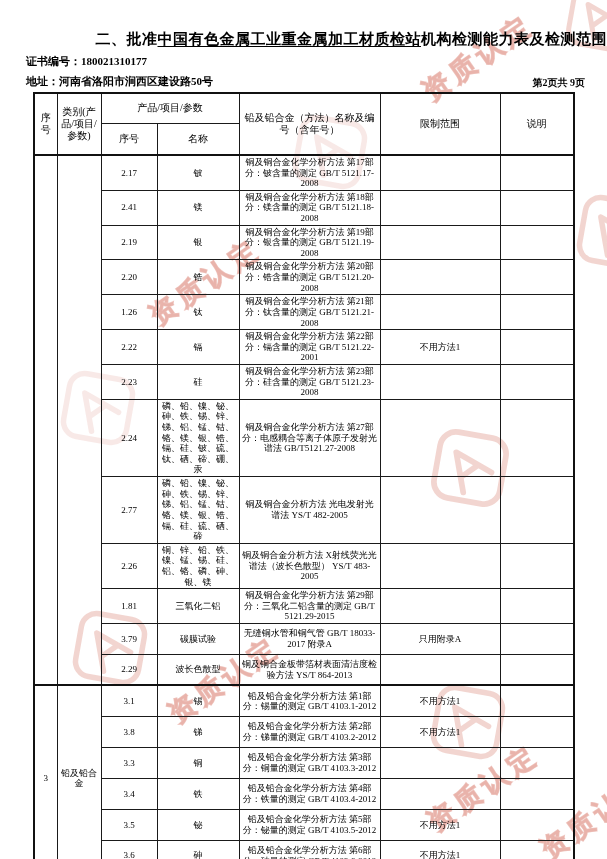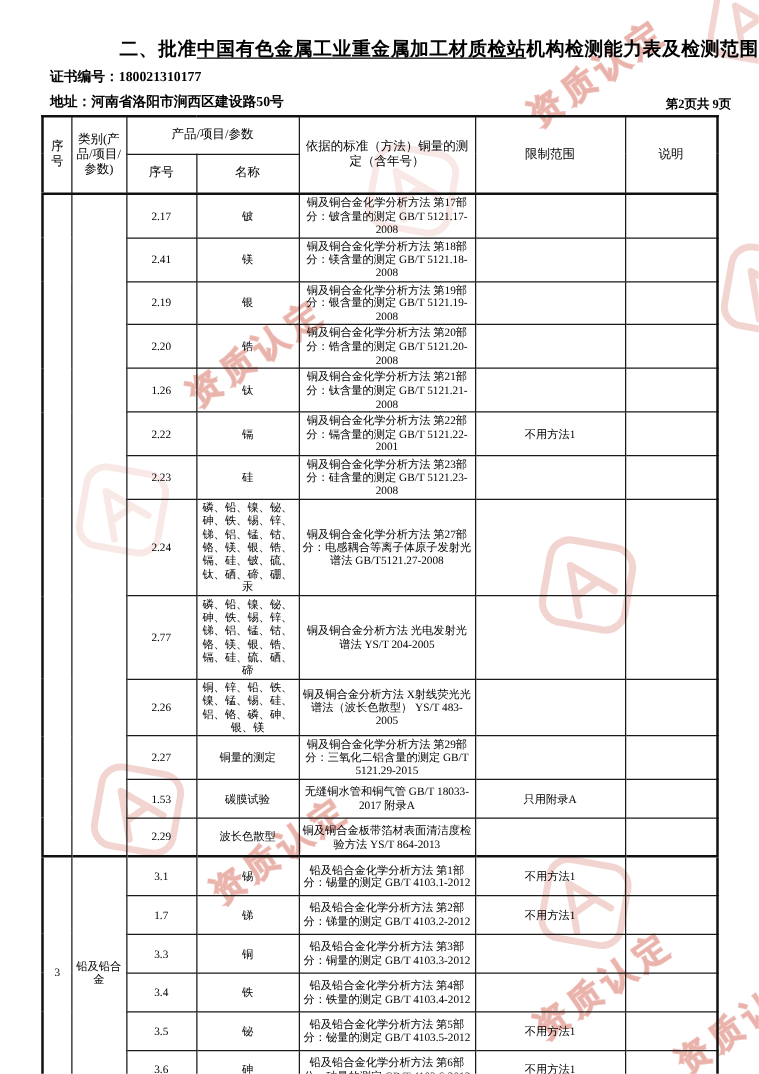--- a/index.html
+++ b/index.html
@@ -21,21 +21,21 @@
   .wm-logo.faint { color:rgba(238,200,194,0.4); }
   .wm-logo svg { display:block; }
 
   
   .content { position:relative; z-index:1; }
   .doc-title {
     text-align:right; font-size:15px; font-weight:bold;
     padding-top:30px; letter-spacing:0.5px;
   }
   .doc-title .underlined { text-decoration:underline; text-underline-offset:2px; }
-  .meta-line { margin:5px 0 0 40px; font-size:11px; font-weight:bold; }
+  .meta-line { margin:5px 0 0 26px; font-size:11px; font-weight:bold; }
   .addr-row { position:relative; }
   .page-indicator {
     position:absolute; right:22px; bottom:-1px;
     font-size:10px; font-weight:bold;
   }
 
   table.cap-table {
     border-collapse:collapse; table-layout:fixed;
     width:540px; margin:3px 0 0 33px;
     border:2px solid #111;
@@ -130,21 +130,21 @@
       <col style="width:82px">
         <col style="width:141px">
         <col style="width:120px">
       <col style="width:74px">
     </colgroup>
     <thead>
       <tr>
         <th rowspan="2">序号</th>
         <th rowspan="2">类别(产品/项目/参数)</th>
         <th colspan="2">产品/项目/参数</th>
-        <th rowspan="2">依据的标准（方法）铜量的测定（含年号）</th>
+        <th rowspan="2">铅及铅合金（方法）名称及编号（含年号）</th>
         <th rowspan="2">限制范围</th>
         <th rowspan="2">说明</th>
       </tr>
       <tr>
         <th>序号</th>
         <th>名称</th>
       </tr>
     </thead>
     <tbody>
         <tr>
@@ -201,40 +201,40 @@
         <tr>
           <td>2.24</td>
           <td>磷、铅、镍、铋、砷、铁、锡、锌、锑、铝、锰、钴、铬、镁、银、锆、镉、硅、铍、硫、钛、硒、碲、硼、汞</td>
           <td>铜及铜合金化学分析方法 第27部分：电感耦合等离子体原子发射光谱法 GB/T5121.27-2008</td>
           <td></td>
           <td></td>
         </tr>
         <tr>
           <td>2.77</td>
           <td>磷、铅、镍、铋、砷、铁、锡、锌、锑、铝、锰、钴、铬、镁、银、锆、镉、硅、硫、硒、碲</td>
-          <td>铜及铜合金分析方法 光电发射光谱法  YS/T 204-2005</td>
+          <td>铜及铜合金分析方法 光电发射光谱法  YS/T 482-2005</td>
           <td></td>
           <td></td>
         </tr>
         <tr>
           <td>2.26</td>
           <td>铜、锌、铅、铁、镍、锰、锡、硅、铝、铬、磷、砷、银、镁</td>
           <td>铜及铜合金分析方法 X射线荧光光谱法（波长色散型）  YS/T 483-2005</td>
           <td></td>
           <td></td>
         </tr>
         <tr>
-          <td>2.27</td>
-          <td>铜量的测定</td>
+          <td>1.81</td>
+          <td>三氧化二铝</td>
           <td>铜及铜合金化学分析方法 第29部分：三氧化二铝含量的测定 GB/T 5121.29-2015</td>
           <td></td>
           <td></td>
         </tr>
         <tr>
-          <td>1.53</td>
+          <td>3.79</td>
           <td>碳膜试验</td>
           <td>无缝铜水管和铜气管 GB/T 18033-2017 附录A</td>
           <td>只用附录A</td>
           <td></td>
         </tr>
         <tr>
           <td>2.29</td>
           <td>波长色散型</td>
           <td>铜及铜合金板带箔材表面清洁度检验方法 YS/T 864-2013</td>
           <td></td>
@@ -243,21 +243,21 @@
         <tr class="sec-start">
           <td rowspan="6">3</td>
           <td rowspan="6" class="c-cat">铅及铅合金</td>
           <td>3.1</td>
           <td>锡</td>
           <td>铅及铅合金化学分析方法 第1部分：锡量的测定 GB/T 4103.1-2012</td>
           <td>不用方法1</td>
           <td></td>
         </tr>
         <tr>
-          <td>1.7</td>
+          <td>3.8</td>
           <td>锑</td>
           <td>铅及铅合金化学分析方法 第2部分：锑量的测定 GB/T 4103.2-2012</td>
           <td>不用方法1</td>
           <td></td>
         </tr>
         <tr>
           <td>3.3</td>
           <td>铜</td>
           <td>铅及铅合金化学分析方法 第3部分：铜量的测定 GB/T 4103.3-2012</td>
           <td></td>

